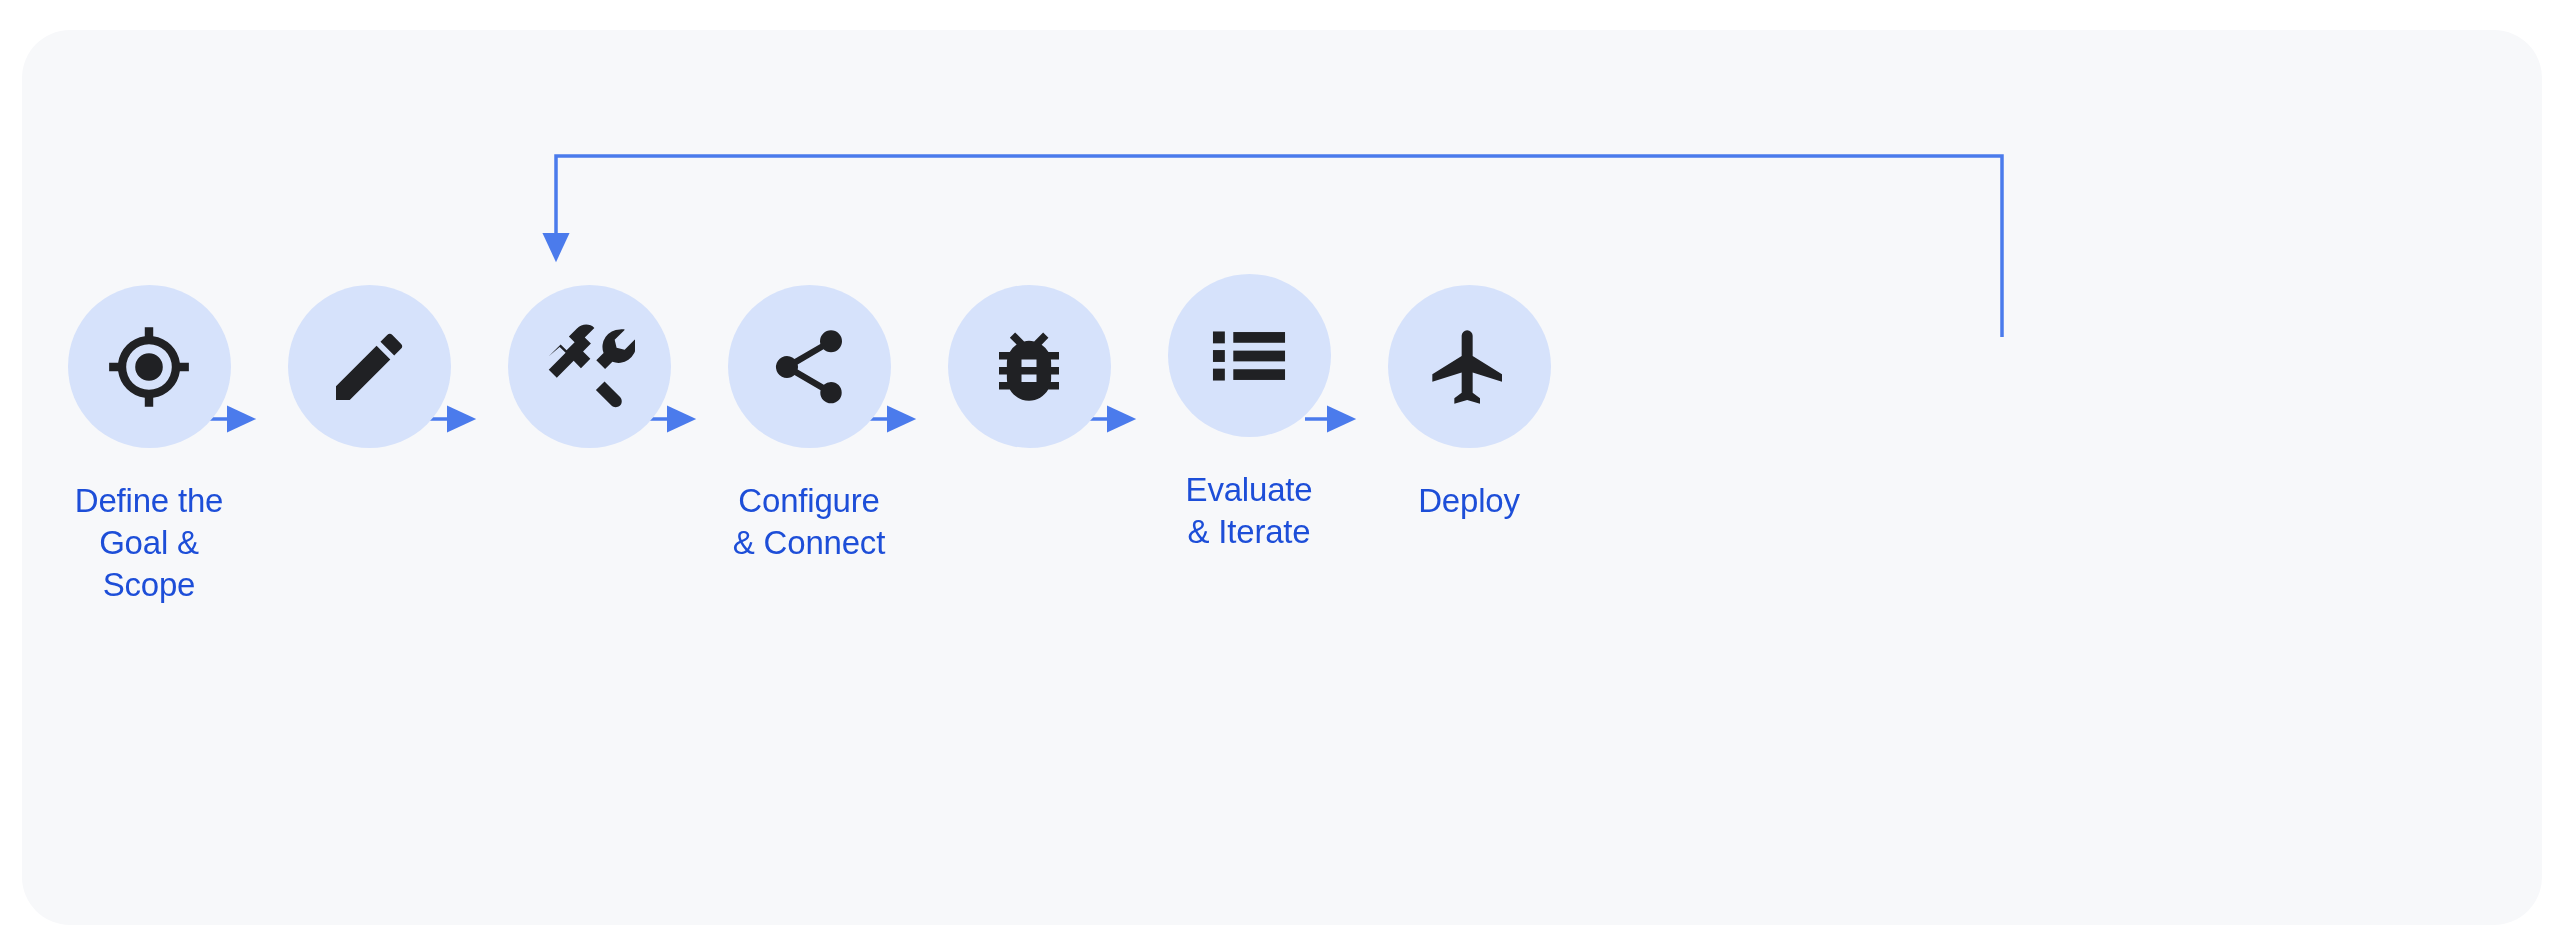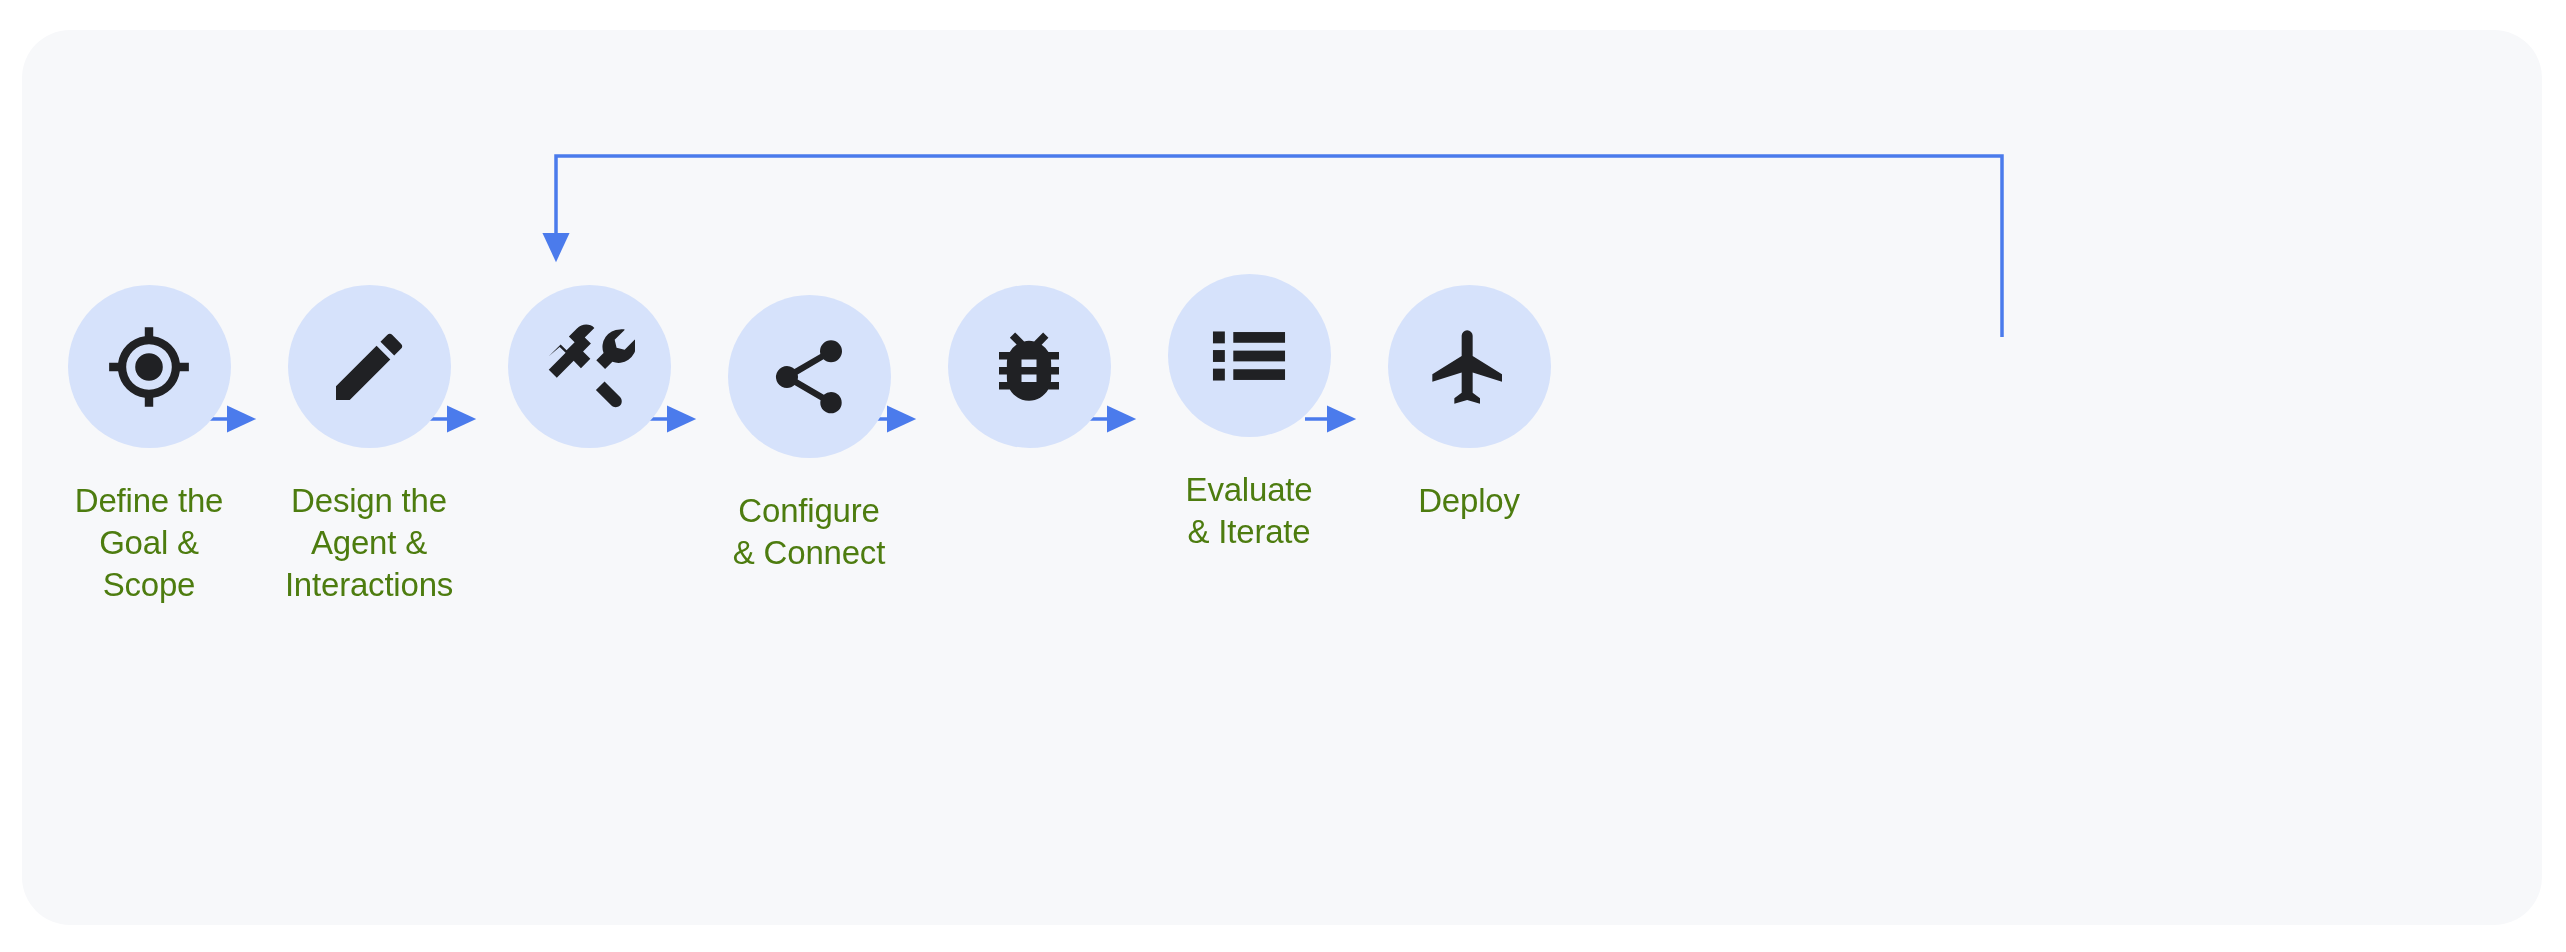--- a/index.html
+++ b/index.html
@@ -33,21 +33,21 @@
     background:#d6e2fb;
     display:flex;
     align-items:center;
     justify-content:center;
   }
   .circle svg{display:block;}
   .label{
     margin-top:32px;
     font-size:33px;
     line-height:1.28;
-    color:#4d7c0f;
+    color:#1d4ed8;
     letter-spacing:-0.2px;
     font-weight:400;
     white-space:pre-line;
   }
 </style>
 </head>
 <body>
 
 <div id="panel"></div>
 
@@ -97,40 +97,37 @@
 </div>
 
 <div class="node" style="left:256px;top:285px;">
   <div class="circle">
     <span>
       <svg width="88" height="88" viewBox="0 0 24 24" fill="#202124">
         <path d="M3 17.25V21h3.75L17.81 9.94l-3.75-3.75L3 17.25zM20.71 7.04a1 1 0 0 0 0-1.41l-2.34-2.34a1 1 0 0 0-1.41 0l-1.83 1.83 3.75 3.75 1.83-1.83z"></path>
       </svg>
     </span>
   </div>
-  <div class="label">Design the
-Agent &amp;
-Interactions</div>
 </div>
 
 <div class="node" style="left:476px;top:285px;">
   <div class="circle">
     <span>
       <svg width="92" height="92" viewBox="0 0 24 24" fill="#202124">
         <path d="M1.5 9.2 4.6 6.1l1.55 1.55 2.1-2.1-1.5-1.5 2.1-2.1c1.3-1.3 3.35-1.35 4.55-.15l-2.5 2.5 1.6 1.6-2.05 2.05 1.9 1.9-2.45 2.45-1.9-1.9-4.4 4.4-2.1-2.1 4.4-4.4-1.55-1.55L1.5 9.2z"></path>
         <path d="M20.75 3.3a4.6 4.6 0 0 0-5.35 5.95L3.7 20.95 6 23.25 17.7 11.55a4.6 4.6 0 0 0 5.95-5.35l-2.7 2.7-2.2-.55-.55-2.2 2.55-2.85z" opacity="0"></path>
         <path d="M21.1 3.15 18.3 5.95l1.25 1.25 2.8-2.8a4.7 4.7 0 0 1-6.1 5.85L13.6 13.1l2.55 2.55 3.85 3.85-2.25 2.25-3.85-3.85-2.6-2.55 2.9-2.9a4.7 4.7 0 0 1 5.85-6.1l.05.8z" opacity="0"></path>
         <path d="M20.05 2.2a4.55 4.55 0 0 0-4.25 6.15l-1.9 1.9 2.3 2.3 1.9-1.9a4.55 4.55 0 0 0 6.15-4.25c0-.55-.1-1.05-.3-1.55l-2.65 2.65-2.1-.5-.5-2.1 2.65-2.65c-.45-.15-.85-.05-1.3-.05z"></path>
         <path d="M16.05 15.75 13.8 18l4.05 4.05c.6.6 1.6.6 2.25 0 .6-.6.6-1.6 0-2.25l-4.05-4.05z"></path>
       </svg>
     </span>
   </div>
 </div>
 
-<div class="node" style="left:696px;top:295px;">
+<div class="node" style="left:696px;top:285px;">
   <div class="circle">
     <span>
       <svg width="88" height="88" viewBox="0 0 24 24" fill="#202124">
         <path d="M18 16.08a2.9 2.9 0 0 0-1.96.77L8.91 12.7c.05-.23.09-.46.09-.7s-.04-.47-.09-.7l7.05-4.11c.54.5 1.25.81 2.04.81a3 3 0 1 0-3-3c0 .24.04.47.09.7L8.04 9.81A3 3 0 1 0 6 15c.79 0 1.5-.31 2.04-.81l7.12 4.16c-.05.21-.08.43-.08.65a2.92 2.92 0 1 0 2.92-2.92z"></path>
       </svg>
     </span>
   </div>
   <div class="label">Configure
 &amp; Connect</div>
 </div>

